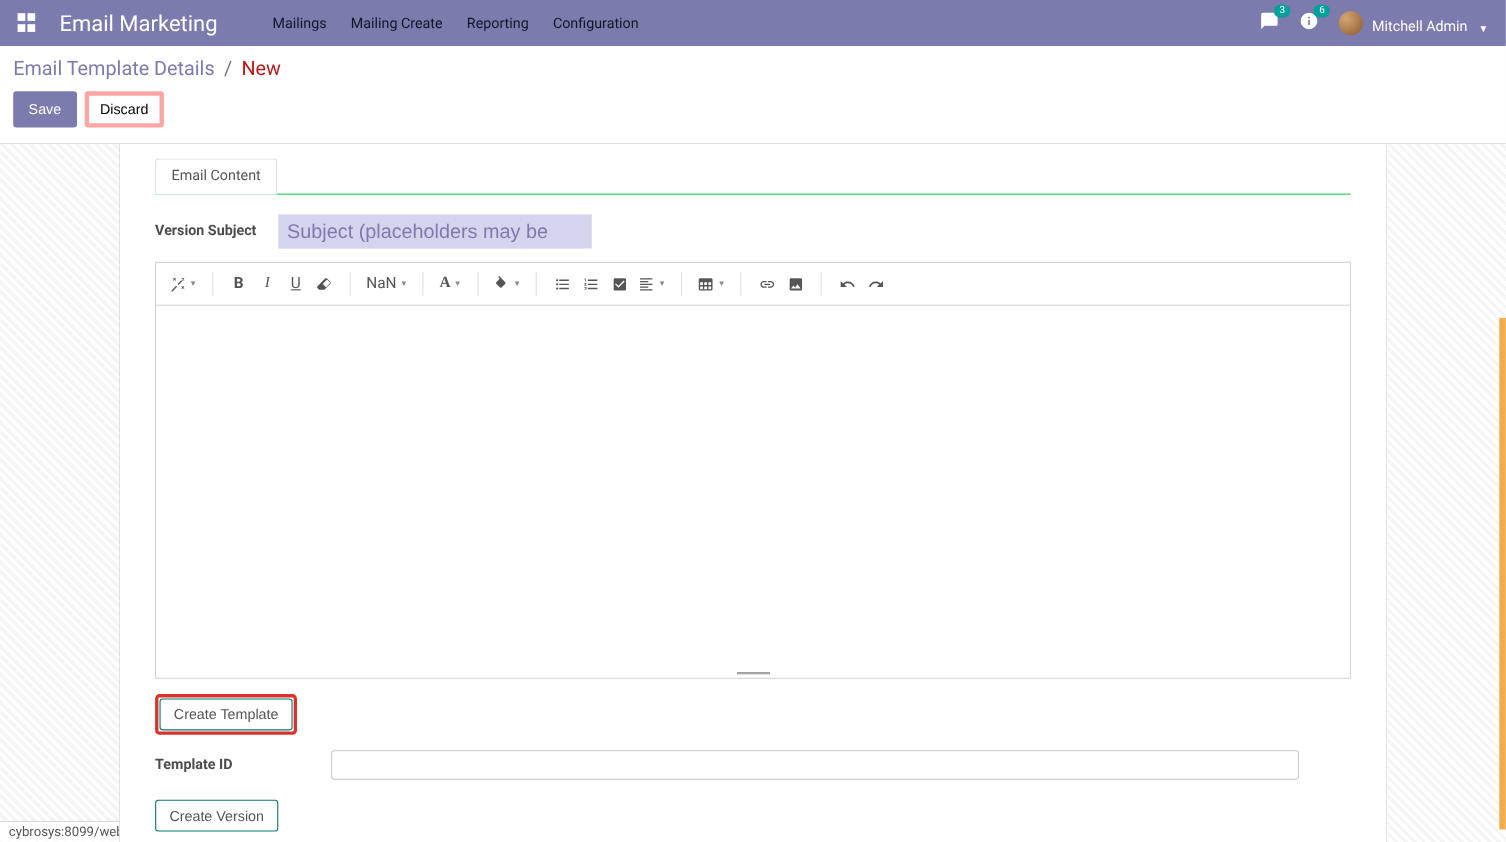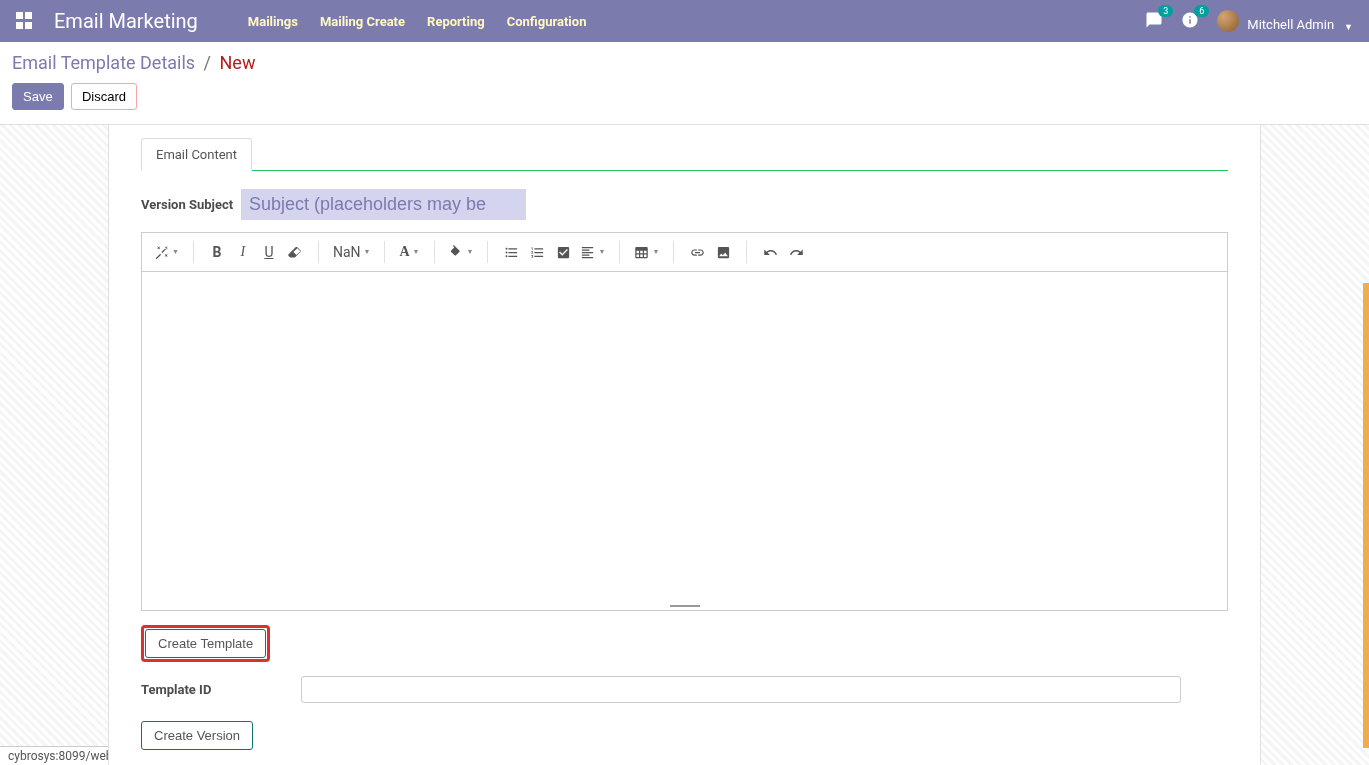--- a/index.html
+++ b/index.html
@@ -3,51 +3,51 @@
 <meta charset="utf-8">
 <style>
   * { box-sizing: border-box; margin: 0; padding: 0; }
   body { font-family: -apple-system, BlinkMacSystemFont, "Segoe UI", Roboto, Arial, sans-serif; font-size: 13px; color: #4c4c4c; background: #f9f9f9; }
   
   .topbar { background: #7c7bad; color: #fff; display: flex; align-items: center; height: 42px; padding: 0 16px; }
   .app-icon { width: 18px; height: 18px; margin-right: 20px; display: flex; flex-wrap: wrap; gap: 2px; cursor: pointer; }
   .app-icon span { width: 7px; height: 7px; background: #fff; }
   .app-title { font-size: 20px; font-weight: 400; margin-right: 50px; }
   .nav { display: flex; gap: 22px; }
-  .nav-item { color: #fef9c3; cursor: pointer; font-size: 13px; font-weight: bold; }
+  .nav-item { color: #0f172a; cursor: pointer; font-size: 13px; }
   .spacer { flex: 1; }
   .sys-icons { display: flex; align-items: center; gap: 18px; }
   .sys-icon { position: relative; cursor: pointer; }
   .sys-icon svg { width: 18px; height: 18px; fill: #fff; }
   .badge { position: absolute; top: -6px; right: -10px; background: #00a09d; color: #fff; font-size: 9px; border-radius: 8px; padding: 1px 5px; }
   .user { display: flex; align-items: flex-end; gap: 8px; cursor: pointer; }
   .avatar { width: 22px; height: 22px; border-radius: 50%; background: radial-gradient(circle at 30% 30%, #d4a574, #8b5a2b); }
   .caret { font-size: 9px; margin-left: 2px; }
   
   .control-panel { background: #fff; border-bottom: 1px solid #e0e0e0; padding: 10px 12px 14px; }
   .breadcrumb { font-size: 18px; color: #7c7bad; margin-bottom: 4px; }
   .breadcrumb-link { color: #7c7bad; cursor: pointer; }
   .breadcrumb-sep { color: #777; padding: 0 4px; }
   .breadcrumb-current { color: #b91c1c; }
   .cp-buttons { margin-top: 10px; }
-  .btn { display: inline-block; padding: 5px 10px; font-size: 13px; border-radius: 3px; cursor: pointer; border: 1px solid #fca5a5; background: #fff; }
+  .btn { display: inline-block; padding: 5px 10px; font-size: 13px; border-radius: 3px; cursor: pointer; border: 4px solid #fca5a5; background: #fff; }
   .btn-primary { background: #7c7bad; border-color: #7c7bad; color: #fff; margin-right: 4px; }
   
   .view { padding: 0; position: relative; }
   .diag-bg-left, .diag-bg-right { position: absolute; top: 0; bottom: 0; width: 108px; background: repeating-linear-gradient(45deg, #f5f5f5 0 3px, #fff 3px 6px); }
   .diag-bg-left { left: 0; }
   .diag-bg-right { right: 0; background: repeating-linear-gradient(45deg, #f5f5f5 0 3px, #fff 3px 6px); }
   .orange-bar { position: absolute; right: 0; top: 158px; width: 6px; height: 465px; background: #f0ad4e; }
   
   .form-sheet { position: relative; background: #fff; border: 1px solid #e0e0e0; border-top: none; margin: 0 108px; min-height: 620px; padding: 12px 32px 20px; z-index: 1; }
   
   .tabs { border-bottom: 1px solid #22c55e; margin-bottom: 18px; }
   .tab { display: inline-block; padding: 8px 14px; border: 1px solid #ddd; border-bottom: 1px solid #fff; border-radius: 3px 3px 0 0; background: #fff; position: relative; top: 1px; color: #555; cursor: pointer; font-size: 13px; }
   
-  .field-row { display: flex; align-items: center; margin-bottom: 12px; }
+  .field-row { display: flex; align-items: center; margin-bottom: 12px; gap: 12px; }
   .field-label { font-weight: bold; color: #4c4c4c; width: 100px; font-size: 13px; }
   .subject-input { background: #d4d4ef; border: none; padding: 5px 8px; font-size: 18px; color: #7c7bad; width: 285px; outline: none; }
   .subject-input::placeholder { color: #7c7bad; }
   
   .editor { border: 1px solid #ccc; margin-bottom: 14px; }
   .toolbar { display: flex; align-items: center; gap: 0; padding: 6px 8px; border-bottom: 1px solid #ccc; background: #fff; }
   .tb-group { display: flex; align-items: center; }
   .tb-sep { width: 1px; height: 22px; background: #e0e0e0; margin: 0 10px; }
   .tb-btn { display: inline-flex; align-items: center; justify-content: center; min-width: 26px; height: 26px; cursor: pointer; color: #555; font-size: 14px; padding: 0 4px; }
   .tb-btn.dd::after { content: "▼"; font-size: 7px; margin-left: 3px; color: #888; }

